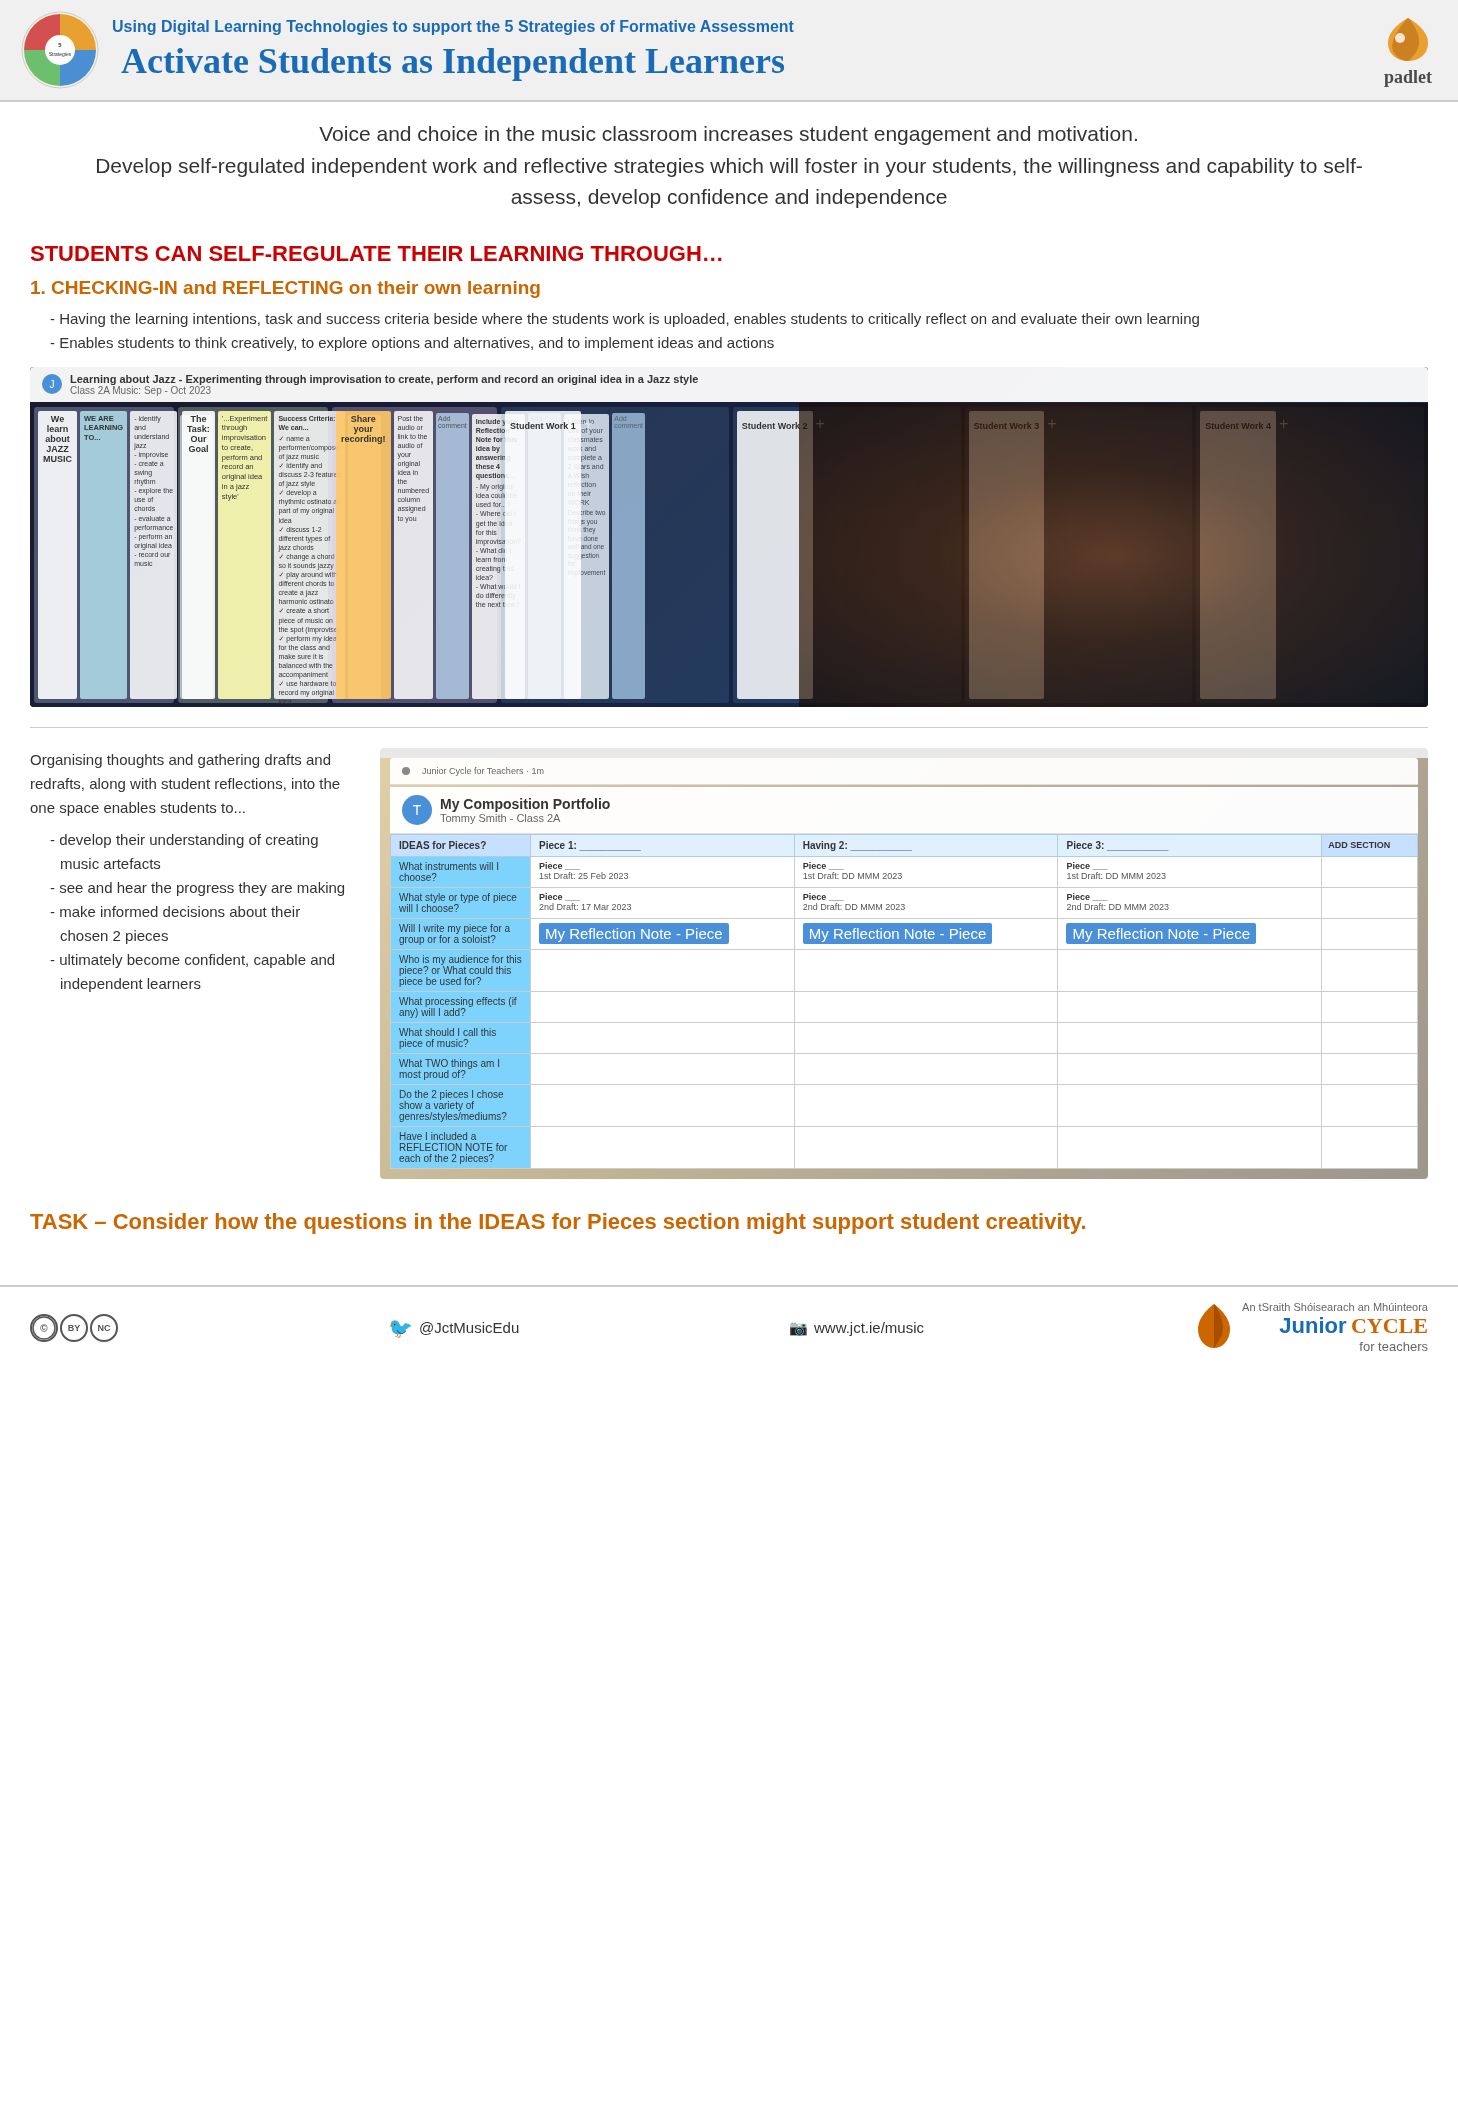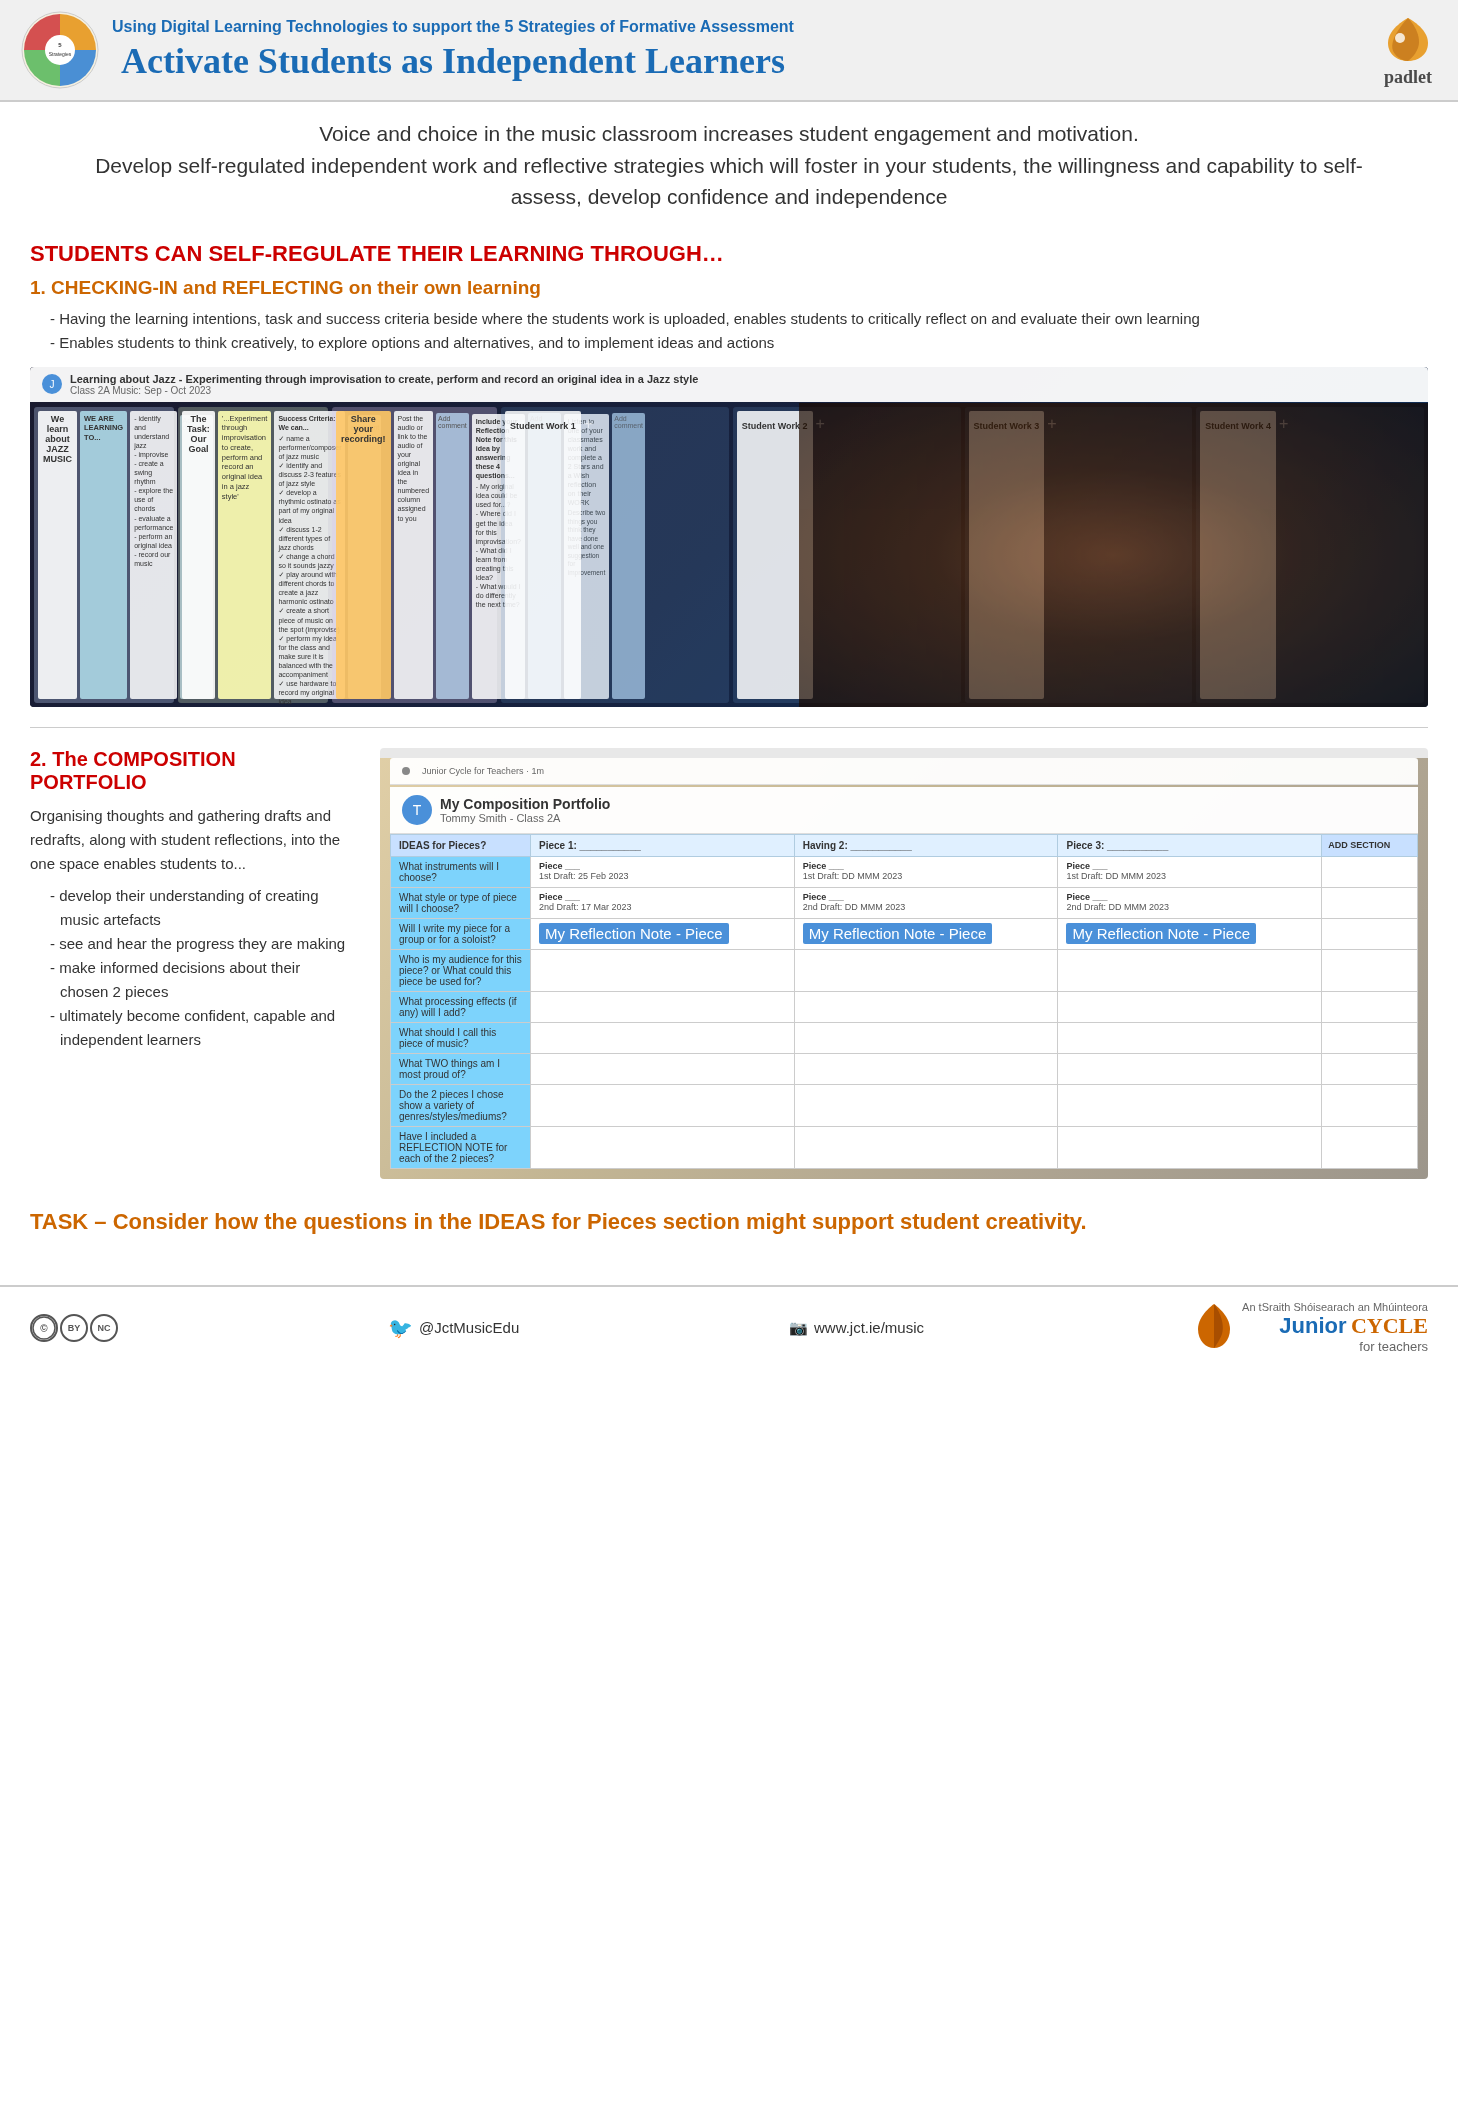--- a/index.html
+++ b/index.html
@@ -575,21 +575,20 @@
       </div>
 
       <div class="jazz-bg-photo"></div>
     </div>
   </div>
 
   <hr class="section-divider">
 
   <div class="composition-section">
     <div class="composition-left">
-      <h2>2. The COMPOSITION PORTFOLIO</h2>
       <p>Organising thoughts and gathering drafts and redrafts, along with student reflections, into the one space enables students to...</p>
       <ul class="bullet-list">
         <li>develop their understanding of creating music artefacts</li>
         <li>see and hear the progress they are making</li>
         <li>make informed decisions about their chosen 2 pieces</li>
         <li>ultimately become confident, capable and independent learners</li>
       </ul>
     </div>
 
     <div class="composition-right">

